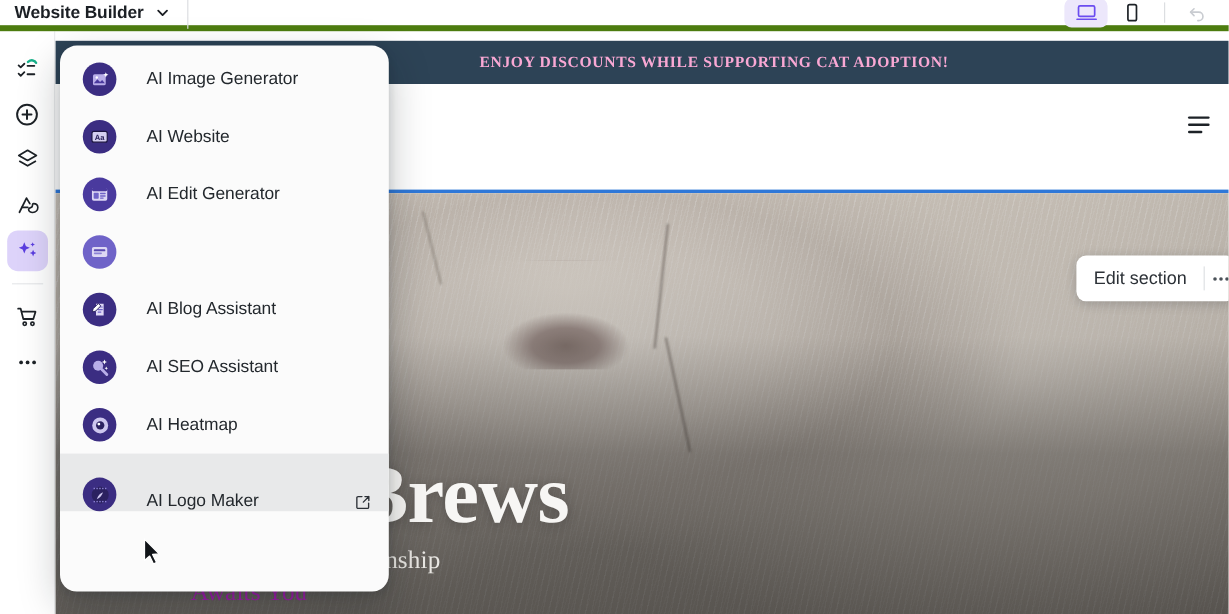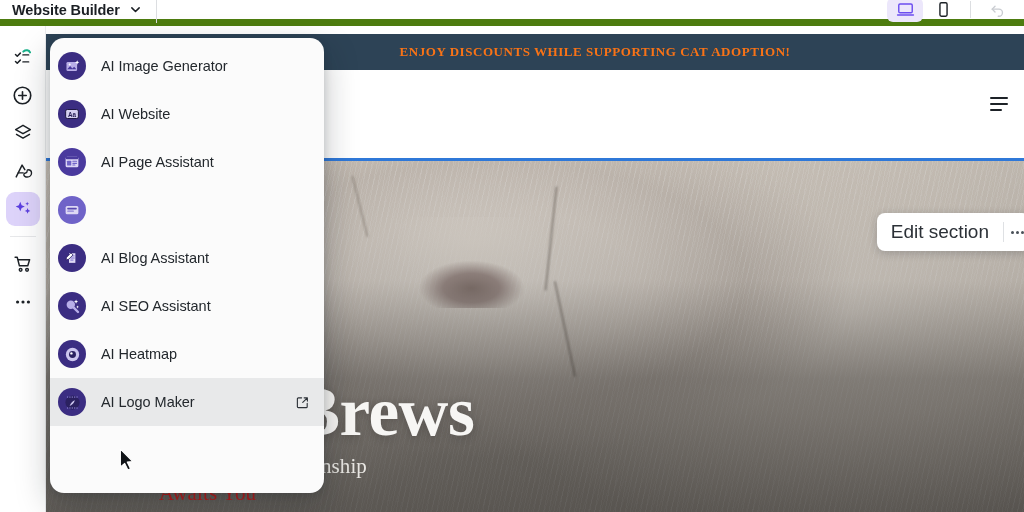--- a/index.html
+++ b/index.html
@@ -8,21 +8,21 @@
     overflow: hidden;
     font-family: "Liberation Sans", sans-serif;
     background: #ffffff;
   }
   #app { position: relative; width: 1024px; height: 512px; overflow: hidden; }
 
   
   .topbar {
     position: absolute; top: 0; left: 0; width: 1024px; height: 26px;
     background: #ffffff; display: flex; align-items: center;
-    border-bottom: 7px solid #4d7c0f; z-index: 60;
+    border-bottom: 5px solid #4d7c0f; z-index: 60;
   }
   .brand-wrap { display: flex; align-items: center; gap: 9px; padding-left: 12px; height: 26px; }
   .brand-name { font-size: 14.5px; font-weight: 700; color: #1b1f24; letter-spacing: -0.1px; white-space: nowrap; }
   .chev { width: 13px; height: 13px; display: block; }
   .topbar-divider { width: 1px; height: 26px; background: #dcdee1; margin-left: 14px; }
   .topbar-right { margin-left: auto; display: flex; align-items: center; gap: 2px; padding-right: 10px; }
   .devbtn {
     width: 36px; height: 24px; display: flex; align-items: center; justify-content: center;
     border-radius: 6px; background: transparent;
   }
@@ -47,21 +47,21 @@
   
   .canvas {
     position: absolute; left: 46px; top: 26px; width: 978px; height: 486px;
     background: #ffffff; overflow: hidden;
   }
   .announce-bar {
     position: absolute; left: 0; top: 8px; width: 978px; height: 36px;
     background: #2d4356; display: flex; align-items: center; justify-content: center;
   }
   .announce-text {
-    color: #f97316; font-family: "Liberation Serif", serif;
+    color: #f9a8d4; font-family: "Liberation Serif", serif;
     font-size: 13px; font-weight: 700; letter-spacing: 0.55px; white-space: nowrap;
     padding-left: 120px;
   }
   .site-header {
     position: absolute; left: 0; top: 44px; width: 978px; height: 68px;
     background: #ffffff; display: flex; align-items: center; justify-content: space-between;
     padding: 0 16px 0 230px;
   }
   .site-logo {
     font-family: "Liberation Serif", serif; font-size: 29px; font-weight: 700;
@@ -125,48 +125,48 @@
     color: #f7f6f4; letter-spacing: -0.5px; line-height: 1.05; white-space: nowrap;
     text-shadow: 0 2px 10px rgba(30,28,26,0.30);
   }
   .hero-sub {
     position: absolute; left: 140px; top: 293px;
     font-family: "Liberation Serif", serif; font-size: 21px; color: #e9e7e3;
     white-space: nowrap; letter-spacing: 0.1px;
   }
   .hero-sub2 {
     position: absolute; left: 113px; top: 320px;
-    font-family: "Liberation Serif", serif; font-size: 21px; color: #b91c1c;
+    font-family: "Liberation Serif", serif; font-size: 21px; color: #a21caf;
     white-space: nowrap; letter-spacing: 0.1px;
   }
   .edit-section-pill {
     position: absolute; right: -6px; top: 52px;
     height: 38px; background: #ffffff; border-radius: 8px;
     display: flex; align-items: center; box-shadow: 0 2px 10px rgba(20,24,30,0.22);
     z-index: 20;
   }
   .edit-section-pill .label {
-    font-size: 19px; color: #2c3137; padding: 0 14px; white-space: nowrap;
+    font-size: 15px; color: #2c3137; padding: 0 14px; white-space: nowrap;
   }
   .pill-sep { width: 1px; height: 20px; background: #dfe1e4; }
   .pill-more { width: 26px; display: flex; align-items: center; justify-content: center; gap: 2px; }
   .pill-more b { width: 3px; height: 3px; border-radius: 50%; background: #4a5158; display: block; }
 
   
   .ai-menu {
     position: absolute; left: 50px; top: 38px; width: 274px; height: 455px;
     background: #fbfbfb; border-radius: 14px;
     box-shadow: 0 12px 34px rgba(17,22,28,0.26), 0 2px 8px rgba(17,22,28,0.14);
     z-index: 80; overflow: hidden; padding-top: 4px;
   }
   .ai-item {
     position: relative; height: 48px; display: flex; align-items: center;
-    padding: 0 14px 0 8px; gap: 15px;
-  }
-  .ai-item.highlight { background: #e8e9ea; }
+    padding: 0 14px 0 19px; gap: 25px;
+  }
+  .ai-item.highlight { background: #e8e9ea; align-items: flex-end; }
   .ai-item-label { font-size: 14.5px; color: #23282d; white-space: nowrap; letter-spacing: -0.05px; }
   .ai-icon {
     width: 28px; height: 28px; border-radius: 50%; flex: 0 0 28px;
     display: flex; align-items: center; justify-content: center;
     background: #3b2d82;
   }
   .ai-icon.lilac { background: #6f63c8; }
   .ai-icon.mid { background: #4a3a9e; }
   .ext-link { margin-left: auto; width: 15px; height: 15px; display: block; }
 
@@ -336,21 +336,21 @@
       <span class="ai-icon mid">
         <svg width="18" height="18" viewBox="0 0 24 24">
           <rect x="3.5" y="5" width="17" height="14" rx="2" fill="#dcd6f5"></rect>
           <rect x="3.5" y="5" width="17" height="3.4" rx="1.6" fill="#4a3a9e"></rect>
           <rect x="5.4" y="10.2" width="5.6" height="6.6" rx="0.9" fill="#6f63c8"></rect>
           <rect x="12.4" y="10.2" width="6.4" height="1.5" rx="0.7" fill="#6f63c8"></rect>
           <rect x="12.4" y="13" width="6.4" height="1.5" rx="0.7" fill="#6f63c8"></rect>
           <rect x="12.4" y="15.4" width="4.2" height="1.4" rx="0.7" fill="#6f63c8"></rect>
         </svg>
       </span>
-      <span class="ai-item-label">AI Page Assistant</span>
+      <span class="ai-item-label">AI Edit Generator</span>
     </div>
 
     <div class="ai-item">
       <span class="ai-icon lilac">
         <svg width="18" height="18" viewBox="0 0 24 24">
           <rect x="3.5" y="6.5" width="17" height="11" rx="2" fill="#ddd8f4"></rect>
           <rect x="5.6" y="9" width="12.8" height="2.3" rx="1" fill="#5848b0"></rect>
           <rect x="5.6" y="12.6" width="9" height="1.8" rx="0.9" fill="#8c81d6"></rect>
         </svg>
       </span>

